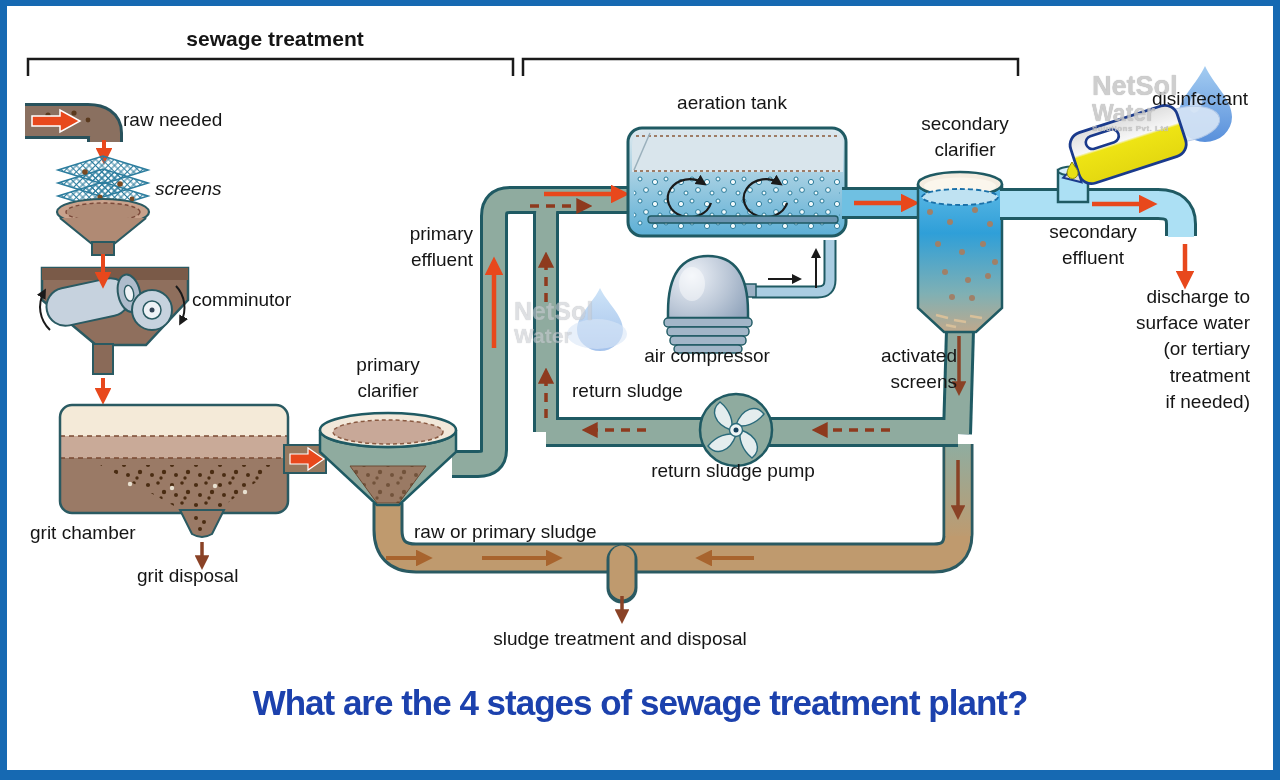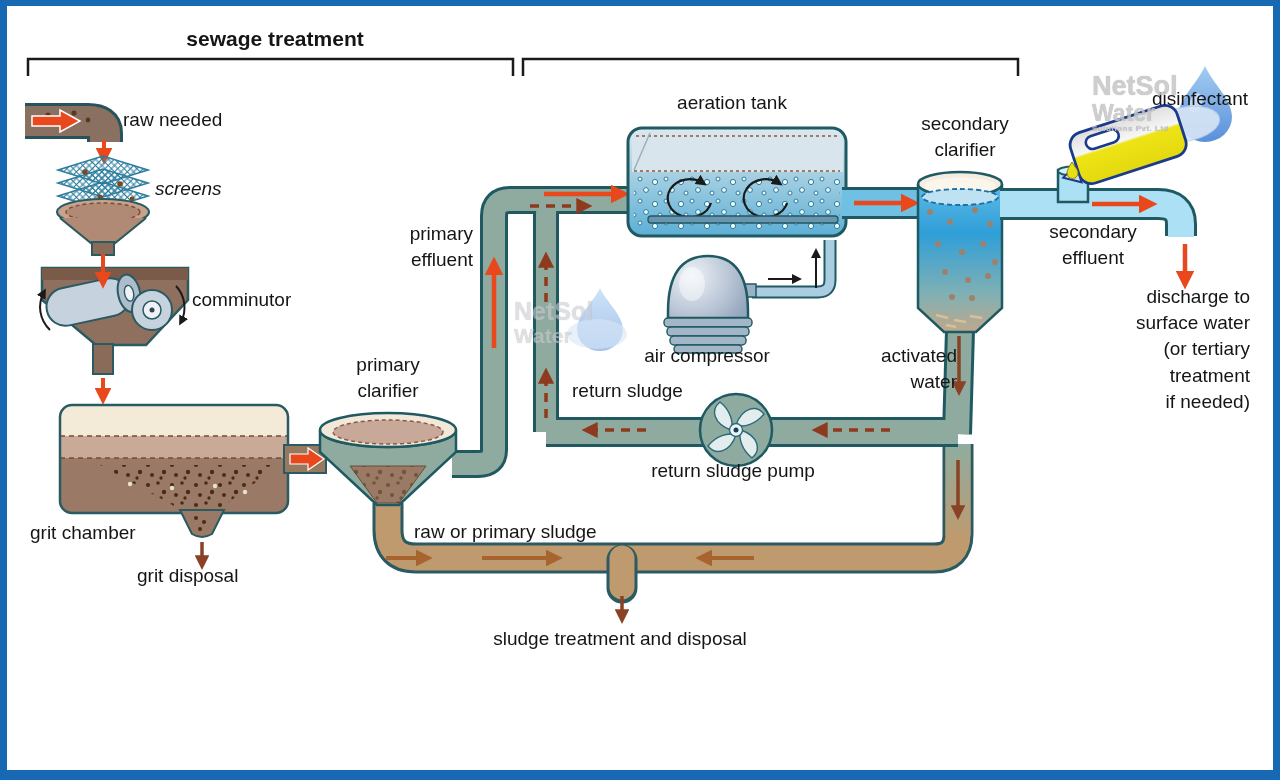--- a/index.html
+++ b/index.html
@@ -341,21 +341,21 @@
 clarifier</div>
 <div class="lbl" style="left:30px;top:502px;margin-top:18px;">grit chamber</div>
 <div class="lbl" style="left:137px;top:563px;">grit disposal</div>
 <div class="lbl" style="left:414px;top:519px;">raw or primary sludge</div>
 <div class="lbl c" style="left:470px;top:626px;width:300px;">sludge treatment and disposal</div>
 <div class="lbl c" style="left:632px;top:90px;width:200px;">aeration tank</div>
 <div class="lbl c" style="left:607px;top:343px;width:200px;">air compressor</div>
 <div class="lbl" style="left:572px;top:378px;">return sludge</div>
 <div class="lbl c" style="left:583px;top:458px;width:300px;">return sludge pump</div>
 <div class="lbl r" style="left:807px;top:343px;width:150px;">activated
-water</div>
+screens</div>
 <div class="lbl c" style="left:875px;top:111px;width:180px;">secondary
 clarifier</div>
 <div class="lbl c" style="left:1013px;top:219px;width:160px;">secondary
 effluent</div>
 <div class="lbl c" style="left:1078px;top:86px;width:170px;text-align:right;">disinfectant</div>
 <div class="lbl r" style="left:1095px;top:284px;width:155px;">discharge to
 surface water
 (or tertiary
 treatment
 if needed)</div>
@@ -363,14 +363,15 @@
 <div class="wm" style="left:1092px;top:72px;">
   <div class="l1">NetSol</div>
   <div class="l2">Water</div>
   <div class="l3">Solutions Pvt. Ltd</div>
 </div>
 <div class="wm wm2" style="left:514px;top:298px;">
   <div class="l1">NetSol</div>
   <div class="l2">Water</div>
 </div>
 
+<div class="title">What are the 4 stages of sewage treatment plant?</div>
 
 </div>
 
 </body></html>

